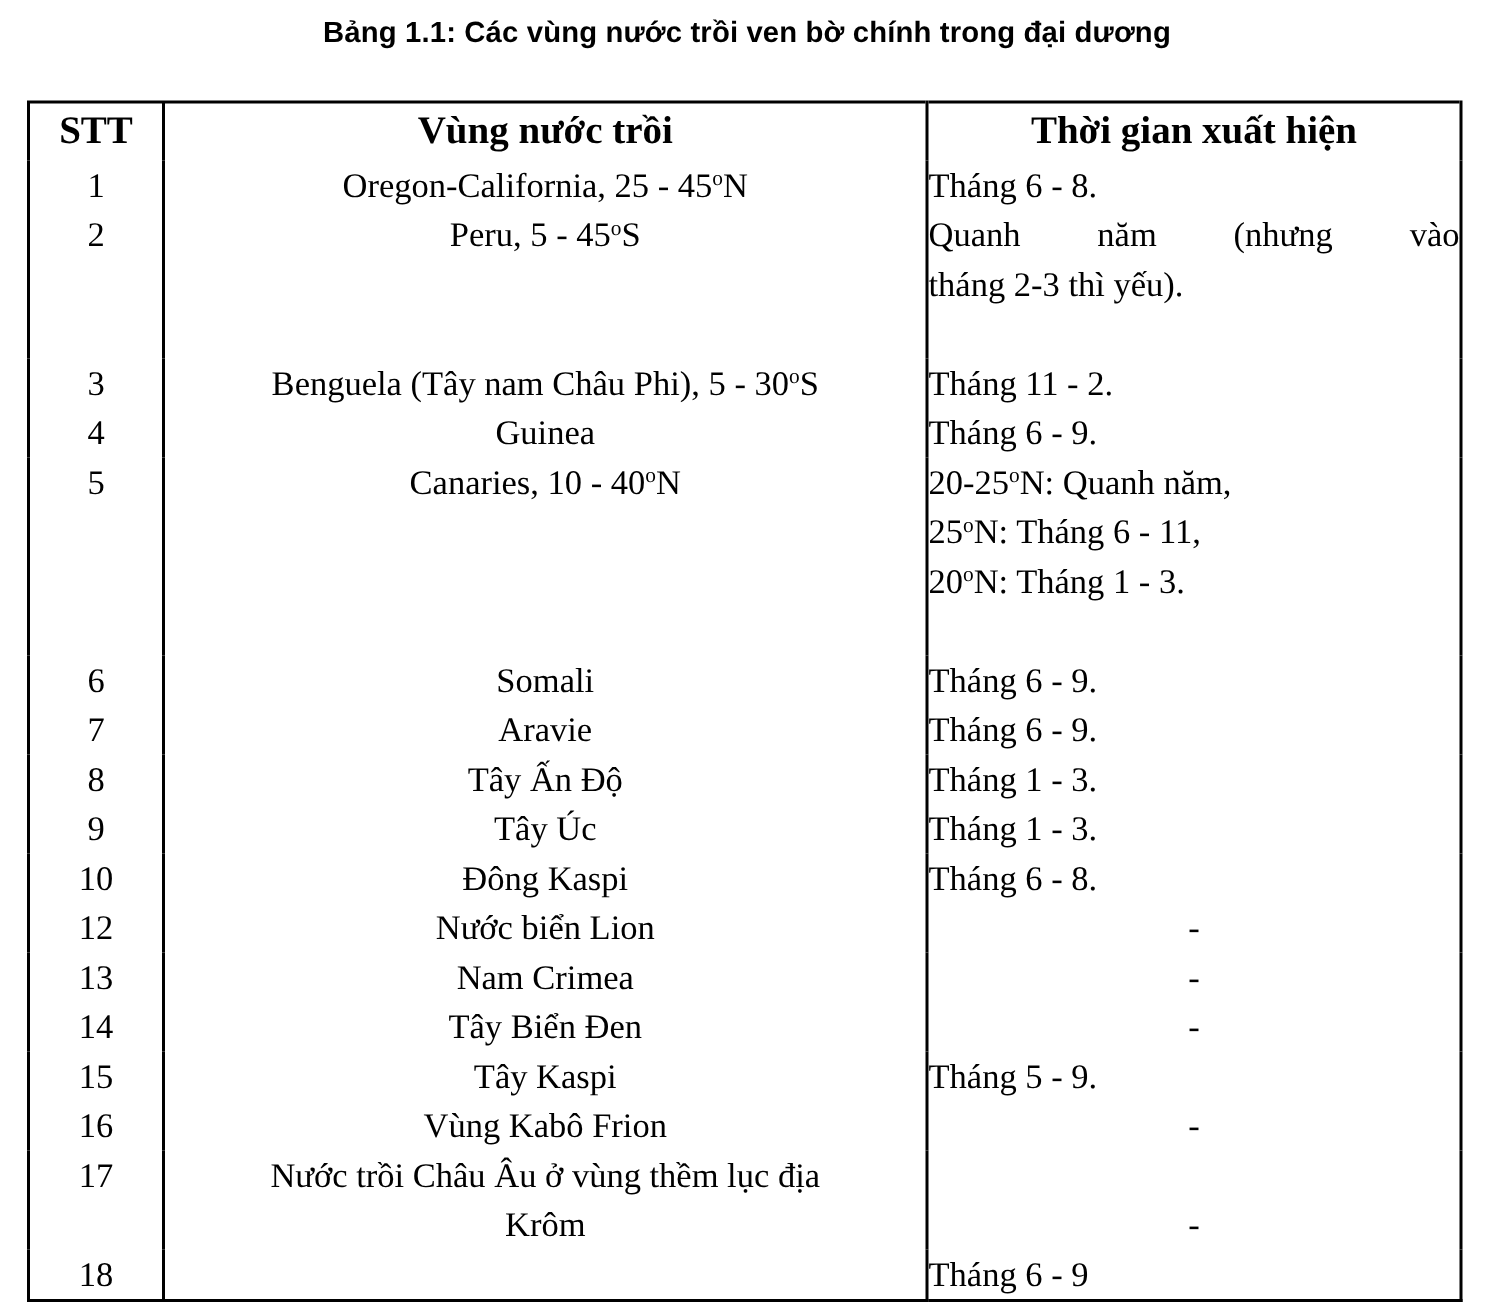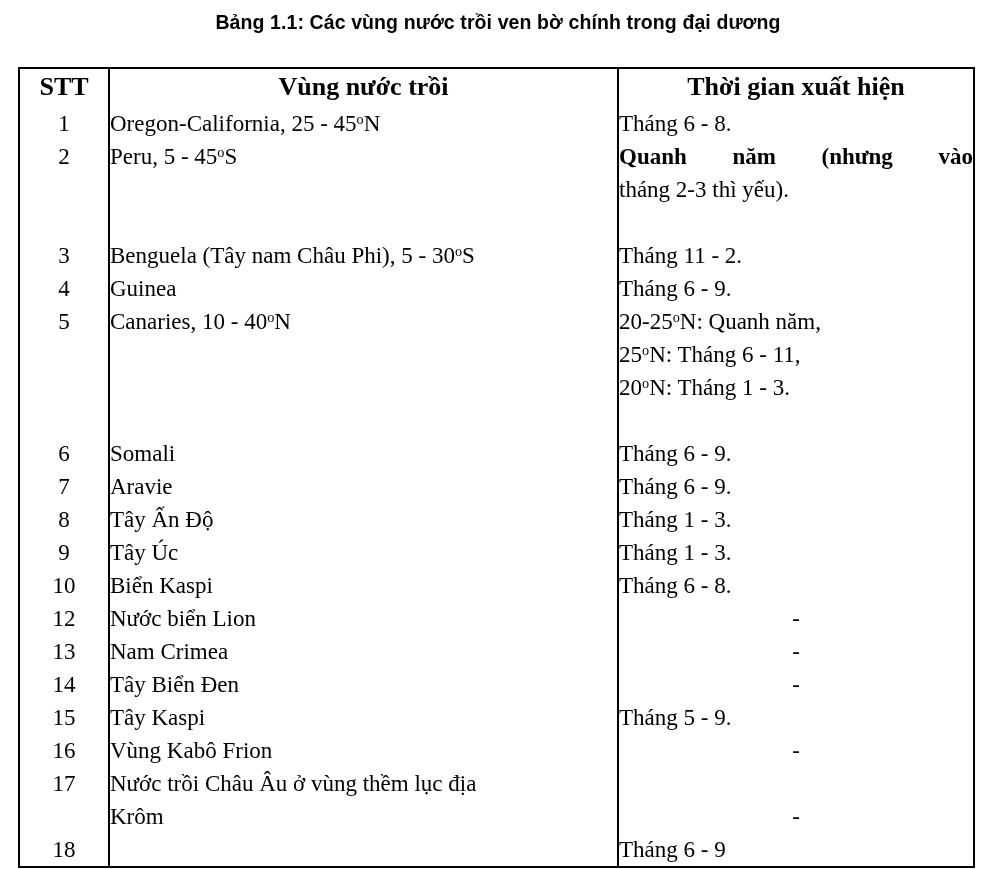--- a/index.html
+++ b/index.html
@@ -88,21 +88,21 @@
   
   col.c-stt  { width: 90px;  }
   col.c-zone { width: 509px; }
   col.c-time { width: 356px; }
 
   td.stt {
     text-align: center;
     padding: 0 4px;
   }
   td.zone {
-    text-align: left;
+    text-align: center;
     padding: 0 0 0 10px;
   }
   td.time {
     text-align: left;
     padding: 0 6px 0 10px;
   }
   td.time.dash-cell {
     text-align: center;
     padding-left: 0;
   }
@@ -115,21 +115,20 @@
   .blank-line {
     display: block;
   }
   .txt-line {
     display: block;
   }
   .justify-line {
     display: block;
     text-align: justify;
     text-align-last: justify;
-    font-weight: bold;
   }
 
   
   sup.deg {
     font-size: 0.62em;
     vertical-align: 0.52em;
     line-height: 0;
   }
 </style>
 </head>
@@ -227,21 +226,21 @@
         <tr>
           <td class="stt">9</td>
           <td class="zone"><span>Tây Úc</span></td>
           <td class="time">
               <span class="txt-line">Tháng 1 - 3.</span>
             </td>
         </tr>
 
         <tr>
           <td class="stt">10</td>
-          <td class="zone"><span>Biển Kaspi</span></td>
+          <td class="zone"><span>Đông Kaspi</span></td>
           <td class="time">
               <span class="txt-line">Tháng 6 - 8.</span>
             </td>
         </tr>
 
 
         <tr>
           <td class="stt">12</td>
           <td class="zone"><span>Nước biển Lion</span></td>
           <td class="time dash-cell">

